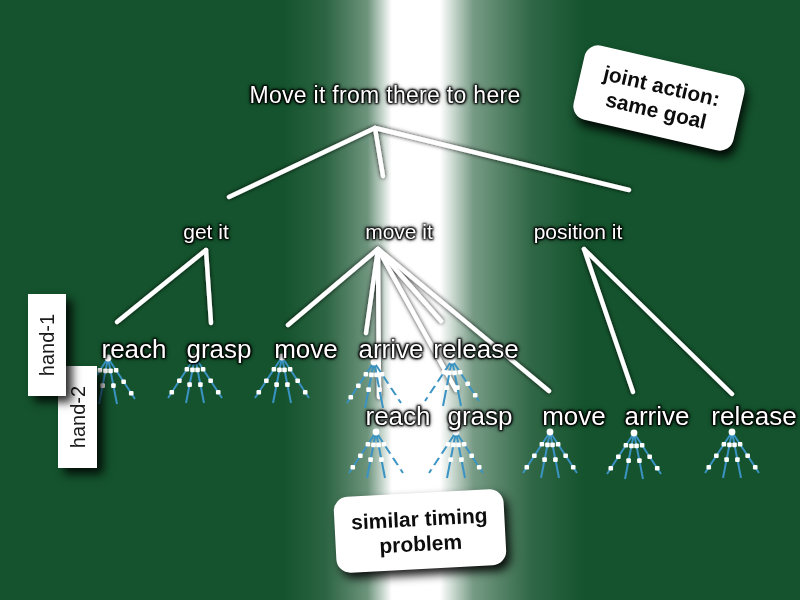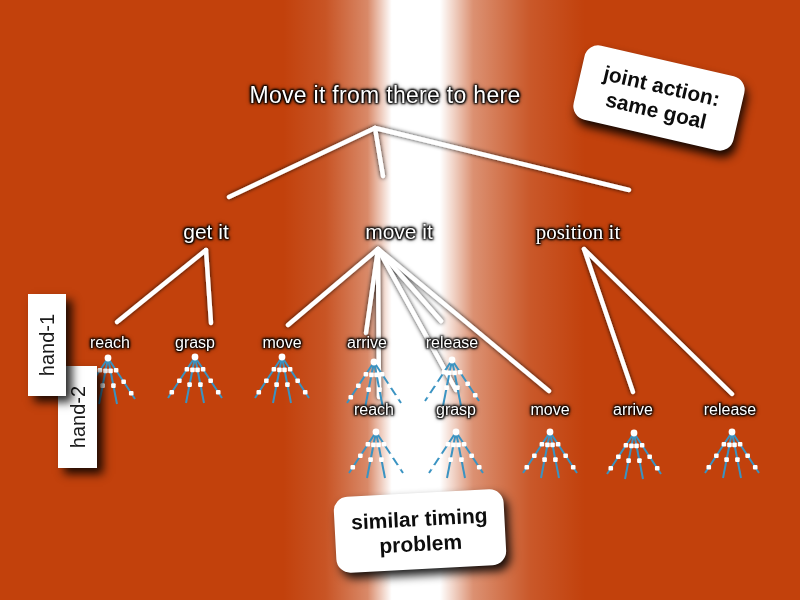--- a/index.html
+++ b/index.html
@@ -1,17 +1,17 @@
 <!DOCTYPE html>
 <html><head>
 <meta charset="utf-8">
 <style>
   html,body{margin:0;padding:0;background:#000;}
   .slide{
-    position:relative;width:800px;height:600px;overflow:hidden;background:#c2410c;
+    position:relative;width:800px;height:600px;overflow:hidden;background:#14532d;
     font-family:"Liberation Sans","DejaVu Sans",sans-serif;
   }
   .stripe{
     position:absolute;left:283px;top:0;width:302px;height:600px;
     background:linear-gradient(to right,
       rgba(255,255,255,0) 0%,
       rgba(255,255,255,0.10) 14%,
       rgba(255,255,255,0.38) 28%,
       #ffffff 36%,
       #ffffff 52%,
@@ -20,21 +20,21 @@
       rgba(255,255,255,0) 100%);
   }
   svg.layer{position:absolute;left:0;top:0;}
   .node-label{
     position:absolute;transform:translateX(-50%);
     color:#fff;white-space:nowrap;
     text-shadow:-1px -1px 2px #000,1px -1px 2px #000,-1px 1px 2px #000,1px 1px 2px #000,0 0 5px #000;
   }
   .title{font-size:23px;letter-spacing:0.3px;}
   .phase{font-size:21px;}
-  .leaf{font-size:16px;}
+  .leaf{font-size:26px;margin-left:24px;}
   .hand-box{
     position:absolute;background:#fff;
     box-shadow:6px 6px 9px rgba(0,0,0,0.85);
   }
   .hand-box span{
     position:absolute;left:50%;top:50%;
     transform:translate(-50%,-50%) rotate(-90deg);
     white-space:nowrap;color:#1a1a1a;font-size:20px;
   }
   .callout{
@@ -245,21 +245,21 @@
           <rect x="20.919999999999998" y="32.96" width="4.6" height="4.6" rx="1" fill="#ffffff"></rect>
           <circle cx="0" cy="0" r="3.4" fill="#ffffff"></circle>
         </g>
       </g>
   </svg>
 
   <div class="node-label title" style="left:385px;top:82px;">Move it from there to here</div>
 
   <div class="node-label phase" style="left:206px;top:220px;">get it</div>
   <div class="node-label phase" style="left:377px;top:220px;padding-left:44px;">move it</div>
-  <div class="node-label phase" style="left:578px;top:220px;font-family:Liberation Serif, serif;">position it</div>
+  <div class="node-label phase" style="left:578px;top:220px;">position it</div>
 
   <div class="node-label leaf" style="left:110px;top:334px;">reach</div>
   <div class="node-label leaf" style="left:195px;top:334px;">grasp</div>
   <div class="node-label leaf" style="left:282px;top:334px;">move</div>
   <div class="node-label leaf" style="left:367px;top:334px;">arrive</div>
   <div class="node-label leaf" style="left:452px;top:334px;">release</div>
 
   <div class="node-label leaf" style="left:374px;top:401px;">reach</div>
   <div class="node-label leaf" style="left:456px;top:401px;">grasp</div>
   <div class="node-label leaf" style="left:550px;top:401px;">move</div>

